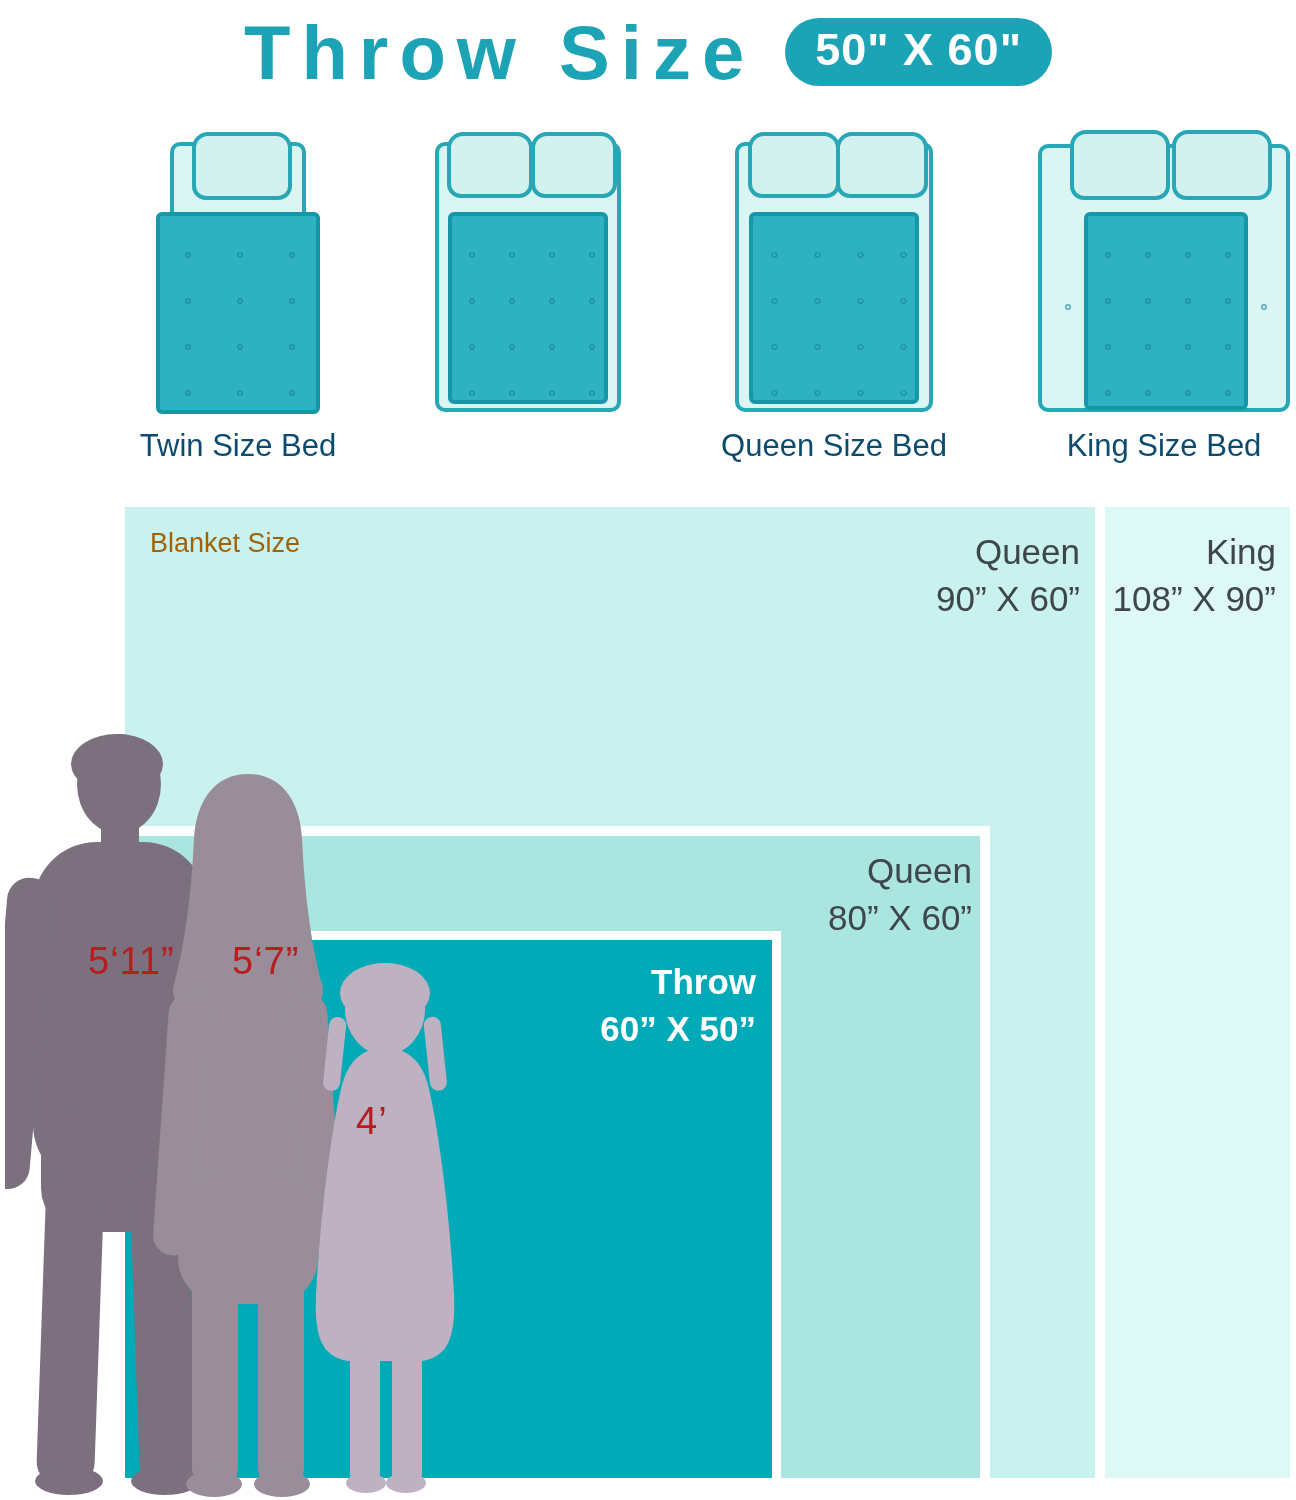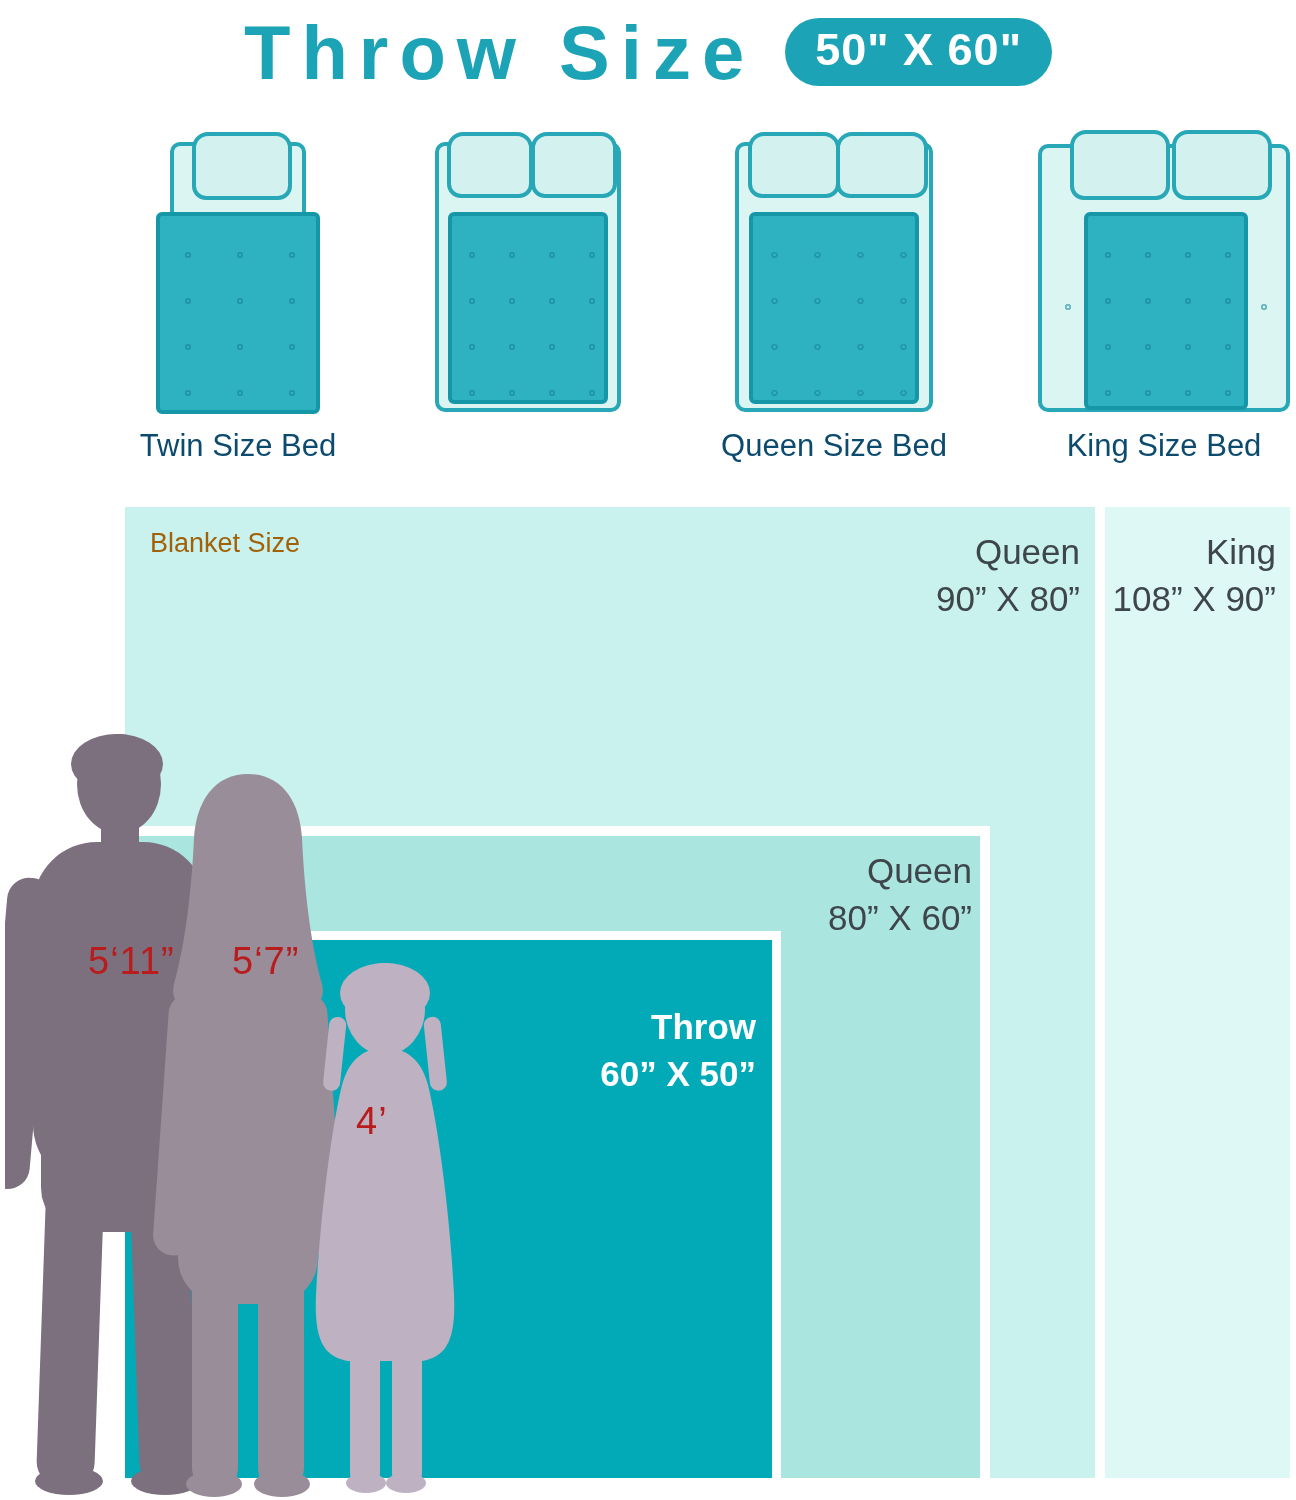--- a/index.html
+++ b/index.html
@@ -27,42 +27,42 @@
   
   .rect{position:absolute;box-sizing:border-box;}
   .r-king{left:125px;top:507px;width:1165px;height:971px;background:#def8f6;}
   .r-queen{left:125px;top:507px;width:980px;height:971px;background:#c9f1ee;border-right:10px solid #fff;}
   .r-twin{left:125px;top:826px;width:865px;height:652px;background:#abe5e0;
     border-top:10px solid #fff;border-right:10px solid #fff;}
   .r-throw{left:125px;top:931px;width:656px;height:547px;background:#02aab8;
     border-top:9px solid #fff;border-right:9px solid #fff;}
   .size-label{position:absolute;text-align:right;font-size:35px;line-height:47px;
     color:#3e464b;font-weight:500;}
-  .size-label.light{color:#ffffff;font-weight:600;margin-top:45px;}
+  .size-label.light{color:#ffffff;font-weight:600;}
   .section-label{position:absolute;left:150px;top:528px;font-size:27px;color:#a16207;font-weight:500;}
   
   .person{position:absolute;}
   .h-label{position:absolute;color:#b91c1c;font-size:38px;font-weight:500;letter-spacing:1px;z-index:40;}
   .z30{z-index:30}.z31{z-index:31}.z32{z-index:32}
 </style>
 </head>
 <body>
 
 <div class="canvas">
 
   <div class="rect r-king"></div>
   <div class="rect r-queen"></div>
   <div class="rect r-twin"></div>
   <div class="rect r-throw"></div>
 
   <div class="section-label">Blanket Size</div>
 
   <div class="size-label" style="right:216px;top:528px;">
     <div>Queen</div>
-    <div>90” X 80”</div>
+    <div>90” X 60”</div>
   </div>
   <div class="size-label" style="right:20px;top:528px;">
     <div>King</div>
     <div>108” X 90”</div>
   </div>
   <div class="size-label" style="right:324px;top:847px;">
     <div>Queen</div>
     <div>80” X 60”</div>
   </div>
   <div class="size-label light" style="right:540px;top:958px;">

